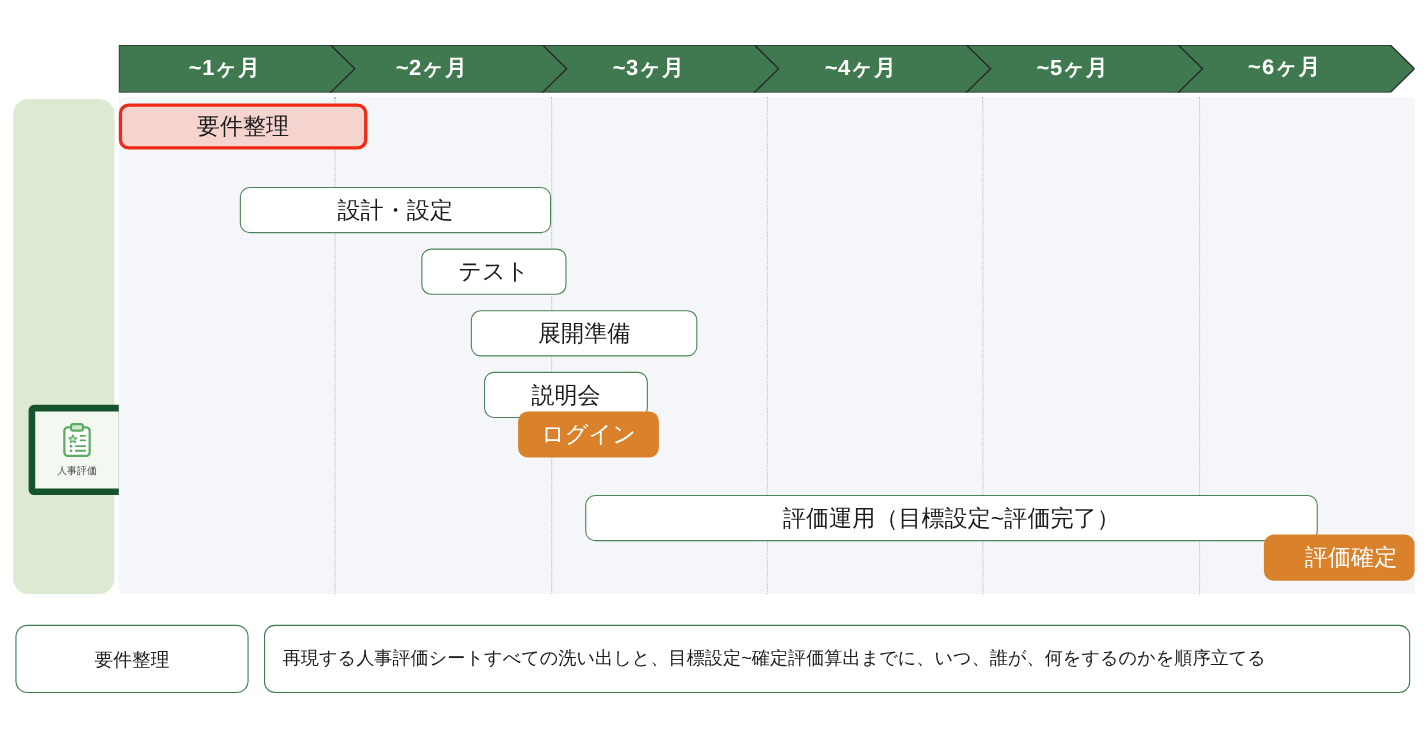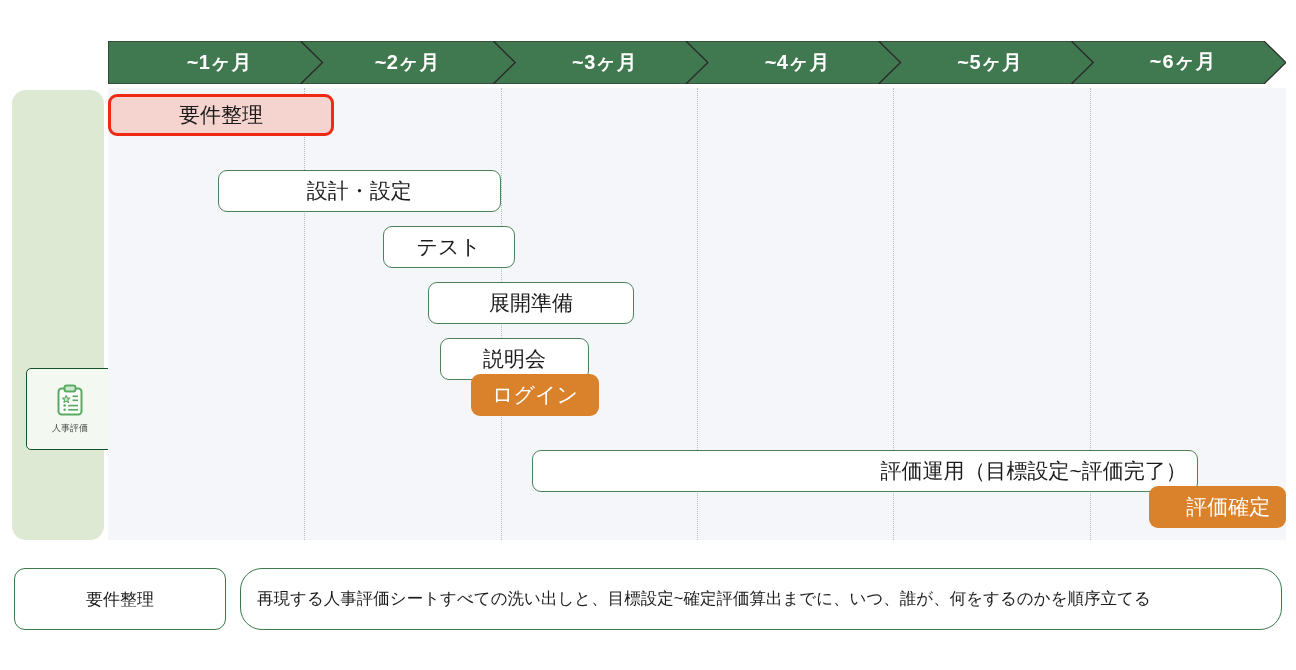--- a/index.html
+++ b/index.html
@@ -35,21 +35,20 @@
     top: 0;
     height: 43px;
     line-height: 43px;
     text-align: center;
     color: #ffffff;
     font-size: 20px;
     font-weight: bold;
     letter-spacing: 0.5px;
     pointer-events: none;
     white-space: nowrap;
-    margin-left: 15px;
   }
 
   
   .chart-area {
     position: absolute;
     left: 108px;
     top: 88px;
     width: 1178px;
     height: 452px;
     background: #f4f6fa;
@@ -72,21 +71,21 @@
     background: #dde9d2;
     border-radius: 14px;
   }
   .category-chip {
     position: absolute;
     left: 14px;
     top: 278px;
     width: 88px;
     height: 82px;
     background: #f3f8f1;
-    border: 1px solid #14532d;
+    border: 6px solid #14532d;
     border-radius: 5px;
     display: flex;
     flex-direction: column;
     align-items: center;
     justify-content: center;
     gap: 4px;
   }
   .category-chip .chip-icon { line-height: 0; }
   .category-chip .chip-label {
     font-size: 9px;
@@ -147,21 +146,21 @@
     color: #1b1b1b;
   }
   .footer-desc {
     position: absolute;
     left: 240px;
     top: 0;
     width: 1042px;
     height: 62px;
     background: #ffffff;
     border: 1.4px solid #3a7a4c;
-    border-radius: 22px;
+    border-radius: 10px;
     display: flex;
     align-items: center;
     padding-left: 16px;
     font-size: 16.5px;
     color: #1b1b1b;
     white-space: nowrap;
     overflow: hidden;
   }
 </style>
 </head>
@@ -229,21 +228,21 @@
         </div>
         <div class="bar outline" style="left: 320.023px; width: 206.15px; top: 174px; border-color: rgb(77, 131, 88);">
           <span>展開準備</span>
         </div>
         <div class="bar outline" style="left: 332px; width: 149.213px; top: 230px; border-color: rgb(77, 131, 88);">
           <span>説明会</span>
         </div>
         <div class="bar solid" style="left: 363.217px; width: 127.617px; top: 286px; background: rgb(217, 130, 43);">
           <span>ログイン</span>
         </div>
-        <div class="bar outline" style="left: 424.08px; width: 665.57px; top: 342px; border-color: rgb(77, 131, 88); justify-content: flex-end;">
+        <div class="bar outline" style="left: 424.08px; width: 665.57px; top: 342px; border-color: rgb(77, 131, 88);">
           <span>評価運用（目標設定~評価完了）</span>
         </div>
         <div class="bar solid" style="left: 1040.57px; width: 137.433px; top: 398px; background: rgb(217, 130, 43); padding-left: 32px;">
           <span>評価確定</span>
         </div>
       </div>
   </div>
 
   <div class="footer-row">
     <div class="footer-term">

